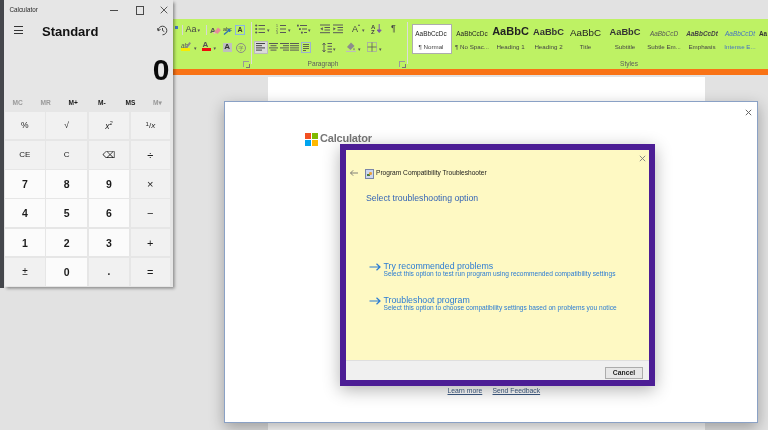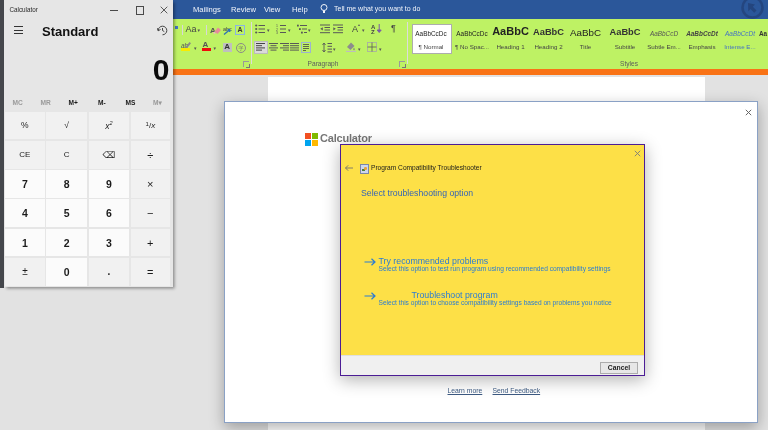--- a/index.html
+++ b/index.html
@@ -19,55 +19,39 @@
      border-right:1.4px solid #777;border-bottom:1.4px solid #777;}
   
   .styl{position:absolute;text-align:center;color:#222;}
   .slab{position:absolute;top:24.3px;font-size:6.2px;color:#444;text-align:center;}
   
   #page{left:268px;top:77px;width:437px;height:353px;background:#fff;}
   
   #bigdlg{left:223.5px;top:100.5px;width:532px;height:320px;background:#fff;
      border:1.6px solid #8aa1c5;box-shadow:0 5px 14px rgba(0,0,0,.3);}
   
-  #indlg{left:340px;top:144px;width:303px;height:230px;background:#fde047;
-     border:1px solid #4c1d95;box-shadow:0 4px 16px rgba(0,0,0,.3);}
+  #indlg{left:340px;top:144px;width:303px;height:230px;background:#fef9c3;
+     border:6px solid #4c1d95;box-shadow:0 4px 16px rgba(0,0,0,.3);}
   #infoot{left:0;bottom:0;width:100%;height:19px;background:#f0f0f0;border-top:1px solid #dfdfdf;}
   #cancel{left:259px;top:5.5px;width:36px;height:10px;background:#e7e7e7;border:1px solid #acacac;
      font-size:6.8px;color:#222;text-align:center;line-height:9.5px;font-weight:bold;}
   .blue1{color:#2b7cd3;}
   .lnk{position:absolute;font-size:6.8px;color:#3c5a82;text-decoration:underline;}
   
   #darkstrip{left:0;top:0;width:3.5px;height:288px;background:#45474c;}
   #calc{left:3.5px;top:0;width:169.5px;height:287px;background:#e6e6e6;
         box-shadow:1.5px 1.5px 3px rgba(0,0,0,.4);}
   .cbtn{position:absolute;display:flex;align-items:center;justify-content:center;
         background:#f1f1f1;color:#1b1b1b;}
   .cnum{background:#fbfbfb;font-weight:600;font-size:10.5px;}
 </style>
 </head>
 <body>
 <div id="app">
 
-  <div class="abs" id="bluebar">
-    <div class="tab" style="left:193px;">Mailings</div>
-    <div class="tab" style="left:231px;">Review</div>
-    <div class="tab" style="left:264px;">View</div>
-    <div class="tab" style="left:292px;">Help</div>
-    <svg class="abs" style="left:319px;top:3px;" width="10" height="12" viewBox="0 0 10 12">
-      <circle cx="5" cy="4.5" r="3" fill="none" stroke="#f2f5fb" stroke-width="1"></circle>
-      <rect x="4" y="7.5" width="2" height="2.5" fill="#f2f5fb"></rect>
-    </svg>
-    <div class="tab" style="left:334px;font-size:7px;">Tell me what you want to do</div>
-
-    <svg class="abs" style="left:738px;top:-5px;" width="30" height="28" viewBox="0 0 30 28">
-      <circle cx="14.5" cy="12.5" r="10" fill="none" stroke="#1d3461" stroke-width="2.6" stroke-opacity="0.45"></circle>
-      <path d="M10 8 L17 9.5 L14.8 11.7 L18.5 15.4 L16.2 17.7 L12.5 14 L10.3 16.2 Z" fill="#1d3461" fill-opacity="0.5"></path>
-    </svg>
-  </div>
 
   <div class="abs" id="ribbon">
 
     <div class="abs" style="left:175px;top:7px;width:3px;height:3px;background:#4472c4;"></div>
     <div class="abs" style="left:181.5px;top:6px;width:1px;height:10px;background:#d8d8d8;"></div>
     <div class="abs" style="left:185.5px;top:4.5px;font-size:9px;color:#444;">Aa</div>
     <div class="abs" style="left:197.5px;top:8px;font-size:5px;color:#555;">▾</div>
     <div class="abs" style="left:205.5px;top:6px;width:1px;height:10px;background:#d8d8d8;"></div>
     <svg class="abs" style="left:210px;top:6px;" width="11" height="11" viewBox="0 0 11 11">
       <text x="0" y="8" font-size="8" fill="#555" font-family="Liberation Sans, sans-serif" font-weight="bold">A</text>
@@ -265,21 +249,21 @@
 
     <svg class="abs" style="left:23px;top:113px;" width="12" height="8" viewBox="0 0 12 8">
       <path d="M0.5 4 L11 4 M7.5 0.8 L11 4 L7.5 7.2" stroke="#2b7cd3" stroke-width="1.2" fill="none"></path>
     </svg>
     <div class="abs blue1" style="left:37.5px;top:111.3px;font-size:8.8px;">Try recommended problems</div>
     <div class="abs blue1" style="left:37.5px;top:120.3px;font-size:6.6px;">Select this option to test run program using recommended compatibility settings</div>
 
     <svg class="abs" style="left:23px;top:147px;" width="12" height="8" viewBox="0 0 12 8">
       <path d="M0.5 4 L11 4 M7.5 0.8 L11 4 L7.5 7.2" stroke="#2b7cd3" stroke-width="1.2" fill="none"></path>
     </svg>
-    <div class="abs blue1" style="left:37.5px;top:145.4px;font-size:8.8px;margin-left:33px;">Troubleshoot program</div>
+    <div class="abs blue1" style="left:37.5px;top:145.4px;font-size:8.8px;">Troubleshoot program</div>
     <div class="abs blue1" style="left:37.5px;top:154.3px;font-size:6.6px;">Select this option to choose compatibility settings based on problems you notice</div>
 
     <div class="abs" id="infoot">
       <div class="abs" id="cancel">Cancel</div>
     </div>
   </div>
 
   <div class="abs" id="darkstrip"></div>
   <div class="abs" id="calc">
     <div class="abs" style="left:6px;top:5.5px;font-size:6.3px;color:#2a2a2a;">Calculator</div>

